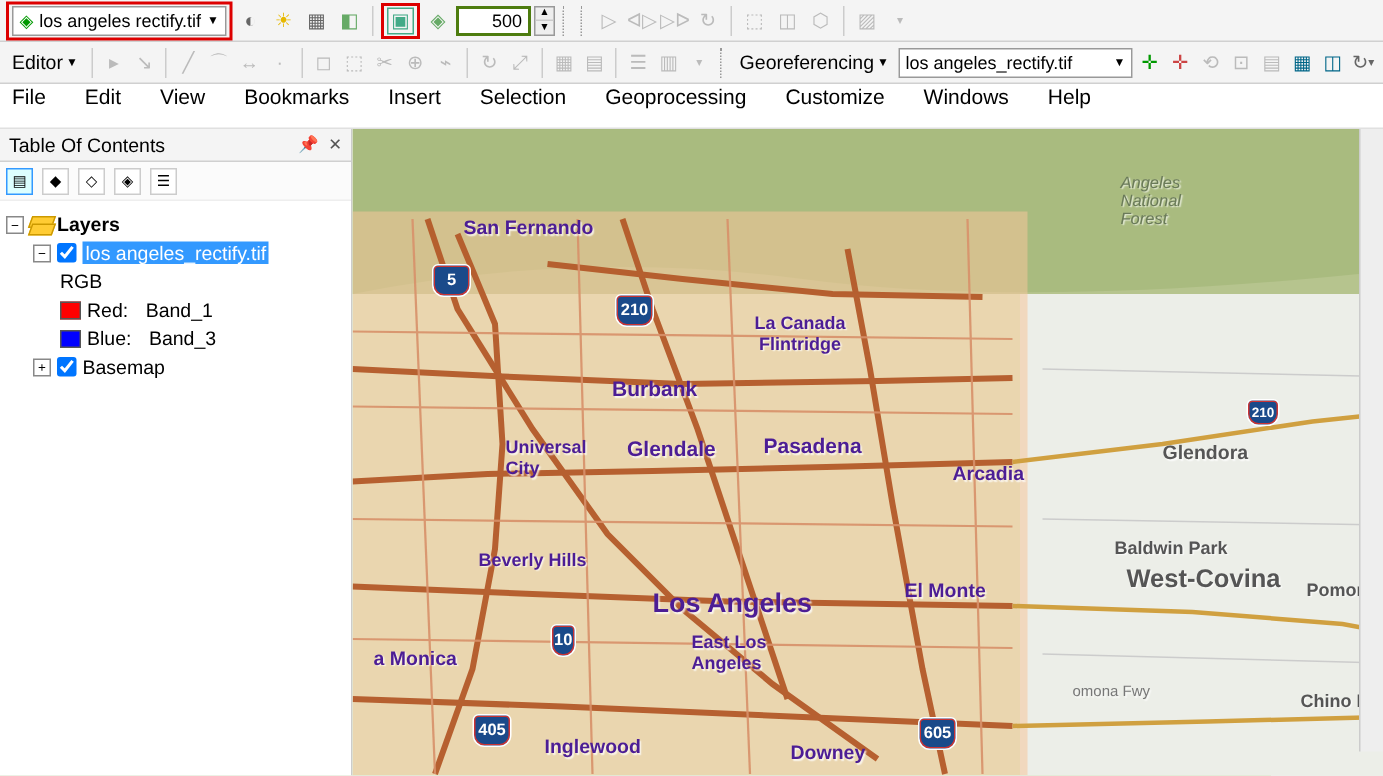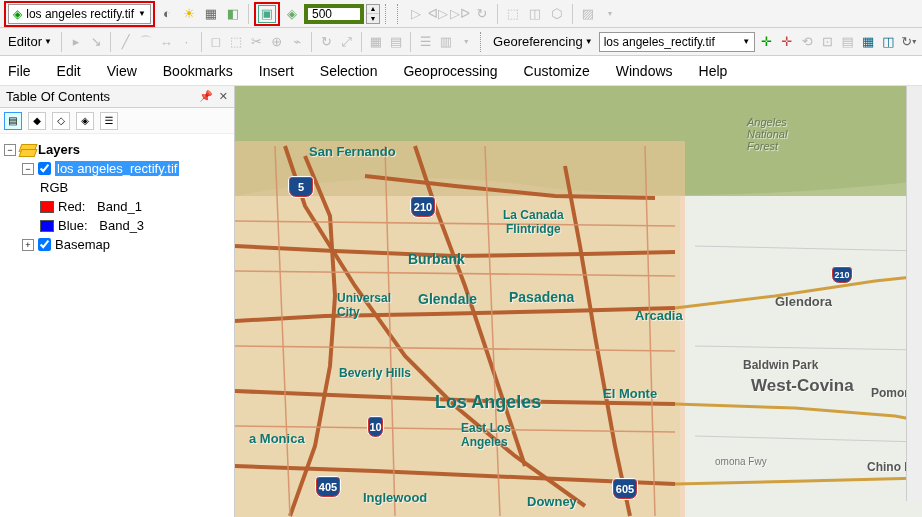--- a/index.html
+++ b/index.html
@@ -5,27 +5,27 @@
   * { box-sizing: border-box; margin: 0; padding: 0; }
   body { font-family: "Segoe UI", Tahoma, sans-serif; font-size: 12px; color: #000; background: #f0f0f0; width: 922px; height: 517px; overflow: hidden; }
   .toolbar-row { display: flex; align-items: center; height: 28px; background: #f4f4f4; border-bottom: 1px solid #d0d0d0; padding: 0 4px; gap: 2px; }
   .tb-icon { width: 20px; height: 20px; display: inline-flex; align-items: center; justify-content: center; color: #666; font-size: 13px; cursor: pointer; }
   .tb-icon.dim { color: #bbb; }
   .tb-sep { width: 1px; height: 20px; background: #ccc; margin: 0 3px; }
   .tb-sep-dotted { width: 4px; height: 20px; border-left: 1px dotted #999; margin: 0 3px; }
   .red-box { border: 2px solid #d00; padding: 1px 2px; display: inline-flex; align-items: center; }
   .layer-dd { display: inline-flex; align-items: center; background: #fff; border: 1px solid #999; height: 20px; padding: 0 4px; font-size: 12px; gap: 4px; }
   .layer-dd .arrow { font-size: 8px; }
-  .num-input { width: 60px; height: 20px; border: 4px solid #4d7c0f; background: #fff; padding: 0 4px; font-size: 12px; }
+  .num-input { width: 50px; height: 20px; border: 2px solid #4d7c0f; background: #fff; padding: 0 4px; font-size: 12px; text-align: right; }
   .spin { display:flex; flex-direction:column; border:1px solid #999; height:20px; width:14px; background:#eee; }
   .spin div { flex:1; font-size:7px; display:flex; align-items:center; justify-content:center; cursor:pointer; border-bottom:1px solid #ccc; }
   .spin div:last-child{border-bottom:none;}
   .geodd { height: 20px; border: 1px solid #999; background: #fff; font-size: 12px; padding: 0 4px; width: 170px; display:flex; align-items:center; justify-content:space-between; }
   .editor-lbl { font-size: 13px; padding: 0 4px; display:flex; align-items:center; gap:2px; }
-  .menubar { display: flex; align-items: center; height: 30px; background: #fff; padding: 0 8px; gap: 26px; font-size: 14px; border-bottom: 1px solid #e0e0e0; }
+  .menubar { display: flex; align-items: flex-start; height: 30px; background: #fff; padding: 0 8px; gap: 26px; font-size: 14px; border-bottom: 1px solid #e0e0e0; }
   .menubar span { cursor: pointer; }
   .main { display: flex; height: calc(517px - 28px - 28px - 30px); }
   .toc { width: 235px; background: #fff; border-right: 1px solid #ccc; display:flex; flex-direction:column; }
   .toc-header { height: 22px; display:flex; align-items:center; justify-content:space-between; padding: 0 6px; background: #f4f4f4; border-bottom:1px solid #d0d0d0; font-size:13px; }
   .toc-header .pins { display:flex; gap:6px; font-size:11px; color:#555; }
   .toc-toolbar { height: 26px; display:flex; align-items:center; padding: 0 4px; gap: 6px; background:#fbfbfb; border-bottom:1px solid #eee; }
   .toc-btn { width:18px; height:18px; border:1px solid #ccc; background:#fff; font-size:10px; display:flex; align-items:center; justify-content:center; }
   .toc-tree { padding: 6px 4px; font-size: 13px; }
   .tree-row { display:flex; align-items:center; gap:4px; padding: 2px 0; white-space:nowrap; }
   .indent1 { padding-left: 18px; }
@@ -33,21 +33,21 @@
   .exp { width:12px; height:12px; border:1px solid #888; font-size:9px; display:flex; align-items:center; justify-content:center; cursor:pointer; background:#fff; }
   .chk { width:13px; height:13px; }
   .sel { background:#3399ff; color:#fff; padding: 0 2px; }
   .cw { width:14px; height:12px; border:1px solid #555; display:inline-block; }
   .layers-icon { display:inline-block; width:14px; height:12px; position:relative; }
   .layers-icon::before, .layers-icon::after { content:""; position:absolute; width:14px; height:6px; background:#fc3; border:1px solid #c90; transform:skewX(-20deg); }
   .layers-icon::before { top:0; }
   .layers-icon::after { top:5px; }
   .mapview { flex:1; position:relative; background:#dce8c8; overflow:hidden; }
   svg.map { width:100%; height:100%; display:block; }
-  .mlabel { position:absolute; font-weight:bold; color:#0f766e; text-shadow: 1px 1px 1px rgba(255,255,255,.8); font-family: Arial, sans-serif; }
+  .mlabel { position:absolute; font-weight:bold; color:#4c1d95; text-shadow: 1px 1px 1px rgba(255,255,255,.8); font-family: Arial, sans-serif; }
   .scrollbar-v { position:absolute; right:0; top:0; bottom:16px; width:16px; background:#eee; border-left:1px solid #ccc; }
 </style>
 </head>
 <body>
 
 <div class="toolbar-row">
   <span class="red-box">
     <span class="layer-dd">
       <span style="color:#090;">◈</span>
       <span>los angeles rectify.tif</span>
@@ -238,21 +238,21 @@
       </g>
     </svg>
     <div id="map-labels">
         <div class="mlabel" style="left: 74px; top: 58px; font-size: 13px;">San Fernando</div>
         <div class="mlabel" style="left: 268px; top: 122px; font-size: 12px; text-align: center;">La Canada<br>Flintridge</div>
         <div class="mlabel" style="left: 173px; top: 165px; font-size: 14px;">Burbank</div>
         <div class="mlabel" style="left: 102px; top: 205px; font-size: 12px;">Universal<br>City</div>
         <div class="mlabel" style="left: 183px; top: 205px; font-size: 14px;">Glendale</div>
         <div class="mlabel" style="left: 274px; top: 203px; font-size: 14px;">Pasadena</div>
         <div class="mlabel" style="left: 400px; top: 222px; font-size: 13px;">Arcadia</div>
-        <div class="mlabel" style="left: 104px; top: 280px; font-size: 12px;">Beverly Hills</div>
+        <div class="mlabel" style="left: 84px; top: 280px; font-size: 12px;">Beverly Hills</div>
         <div class="mlabel" style="left: 200px; top: 306px; font-size: 18px;">Los Angeles</div>
         <div class="mlabel" style="left: 368px; top: 300px; font-size: 13px;">El Monte</div>
         <div class="mlabel" style="left: 14px; top: 345px; font-size: 13px;">a Monica</div>
         <div class="mlabel" style="left: 226px; top: 335px; font-size: 12px;">East Los<br>Angeles</div>
         <div class="mlabel" style="left: 128px; top: 404px; font-size: 13px;">Inglewood</div>
         <div class="mlabel" style="left: 292px; top: 408px; font-size: 13px;">Downey</div>
         <div class="mlabel" style="left: 512px; top: 30px; font-size: 11px; font-weight: normal; font-style: italic; color: rgb(106, 122, 90);">Angeles<br>National<br>Forest</div>
         <div class="mlabel" style="left: 540px; top: 208px; font-size: 13px; color: rgb(85, 85, 85);">Glendora</div>
         <div class="mlabel" style="left: 508px; top: 272px; font-size: 12px; color: rgb(85, 85, 85);">Baldwin Park</div>
         <div class="mlabel" style="left: 516px; top: 290px; font-size: 17px; color: rgb(85, 85, 85);">West-Covina</div>

